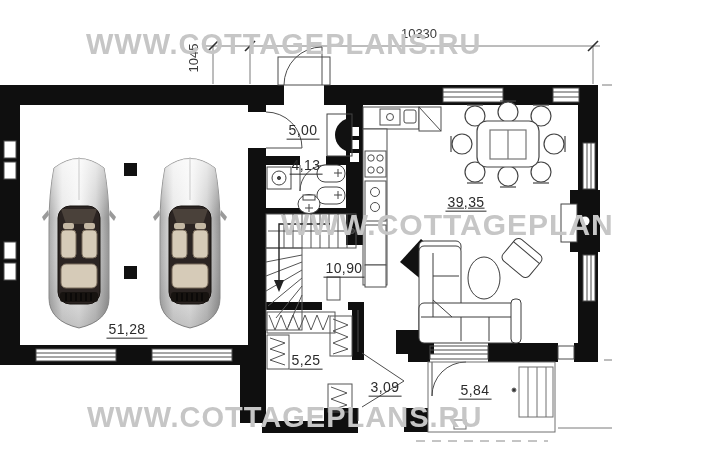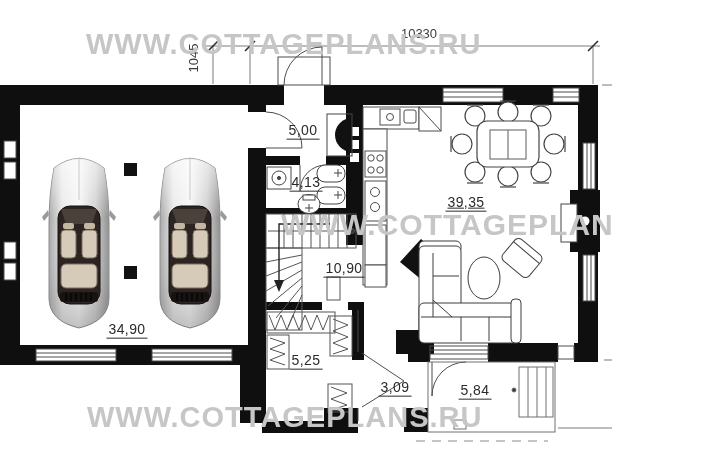--- a/index.html
+++ b/index.html
@@ -11,26 +11,26 @@
     border-bottom:1.4px solid #2b2b2b;padding:0 2px 1px 2px;line-height:1.05;}
   .dim-label{position:absolute;z-index:4;transform:translate(-50%,-50%);
     font-size:13px;color:#3a3a3a;white-space:nowrap;line-height:1;}
   .dim-label.vert{transform:translate(-50%,-50%) rotate(-90deg);}
   .watermark{position:absolute;z-index:6;font-weight:bold;font-size:29px;color:#c6c6c6;
     letter-spacing:1px;white-space:nowrap;pointer-events:none;line-height:1;}
   #wm-top{left:86px;top:30px;}
   #wm-mid{left:281px;top:210px;font-size:30px;}
   #wm-bottom{left:87px;top:403px;}
   #lbl-hall{left:303px;top:131px;}
-  #lbl-bath{left:306px;top:183px;}
+  #lbl-bath{left:306px;top:166px;}
   #lbl-kitchen-living{left:466px;top:203px;text-decoration:underline;}
   #lbl-stairhall{left:344px;top:269px;text-align:right;}
   #lbl-garage{left:127px;top:330px;}
   #lbl-wardrobe{left:306px;top:361px;}
-  #lbl-vestibule{left:395px;top:388px;text-align:right;}
+  #lbl-vestibule{left:385px;top:388px;text-align:right;}
   #lbl-porch{left:475px;top:391px;}
   #dim-top-width{left:419px;top:33px;}
   #dim-porch-offset{left:193px;top:58px;}
   #dim-house-depth{left:639px;top:252px;}
   #dim-total-depth{left:662px;top:251px;}
   #dim-porch-depth{left:639px;top:391px;}
 </style>
 </head>
 <body>
 
@@ -278,21 +278,21 @@
 </svg>
 
 <div class="watermark" id="wm-top">WWW.COTTAGEPLANS.RU</div>
 <div class="watermark" id="wm-mid">WWW.COTTAGEPLANS.RU</div>
 <div class="watermark" id="wm-bottom">WWW.COTTAGEPLANS.RU</div>
 
 <div class="room-label" id="lbl-hall">5,00</div>
 <div class="room-label" id="lbl-bath">4,13</div>
 <div class="room-label" id="lbl-kitchen-living">39,35</div>
 <div class="room-label" id="lbl-stairhall">10,90</div>
-<div class="room-label" id="lbl-garage">34,90</div>
+<div class="room-label" id="lbl-garage">51,28</div>
 <div class="room-label" id="lbl-wardrobe">5,25</div>
 <div class="room-label" id="lbl-vestibule">3,09</div>
 <div class="room-label" id="lbl-porch">5,84</div>
 
 <div class="dim-label" id="dim-top-width">10330</div>
 <div class="dim-label vert" id="dim-porch-offset">1045</div>
 <div class="dim-label vert" id="dim-house-depth">8275</div>
 <div class="dim-label vert" id="dim-total-depth">10330</div>
 <div class="dim-label vert" id="dim-porch-depth">2055</div>
 

